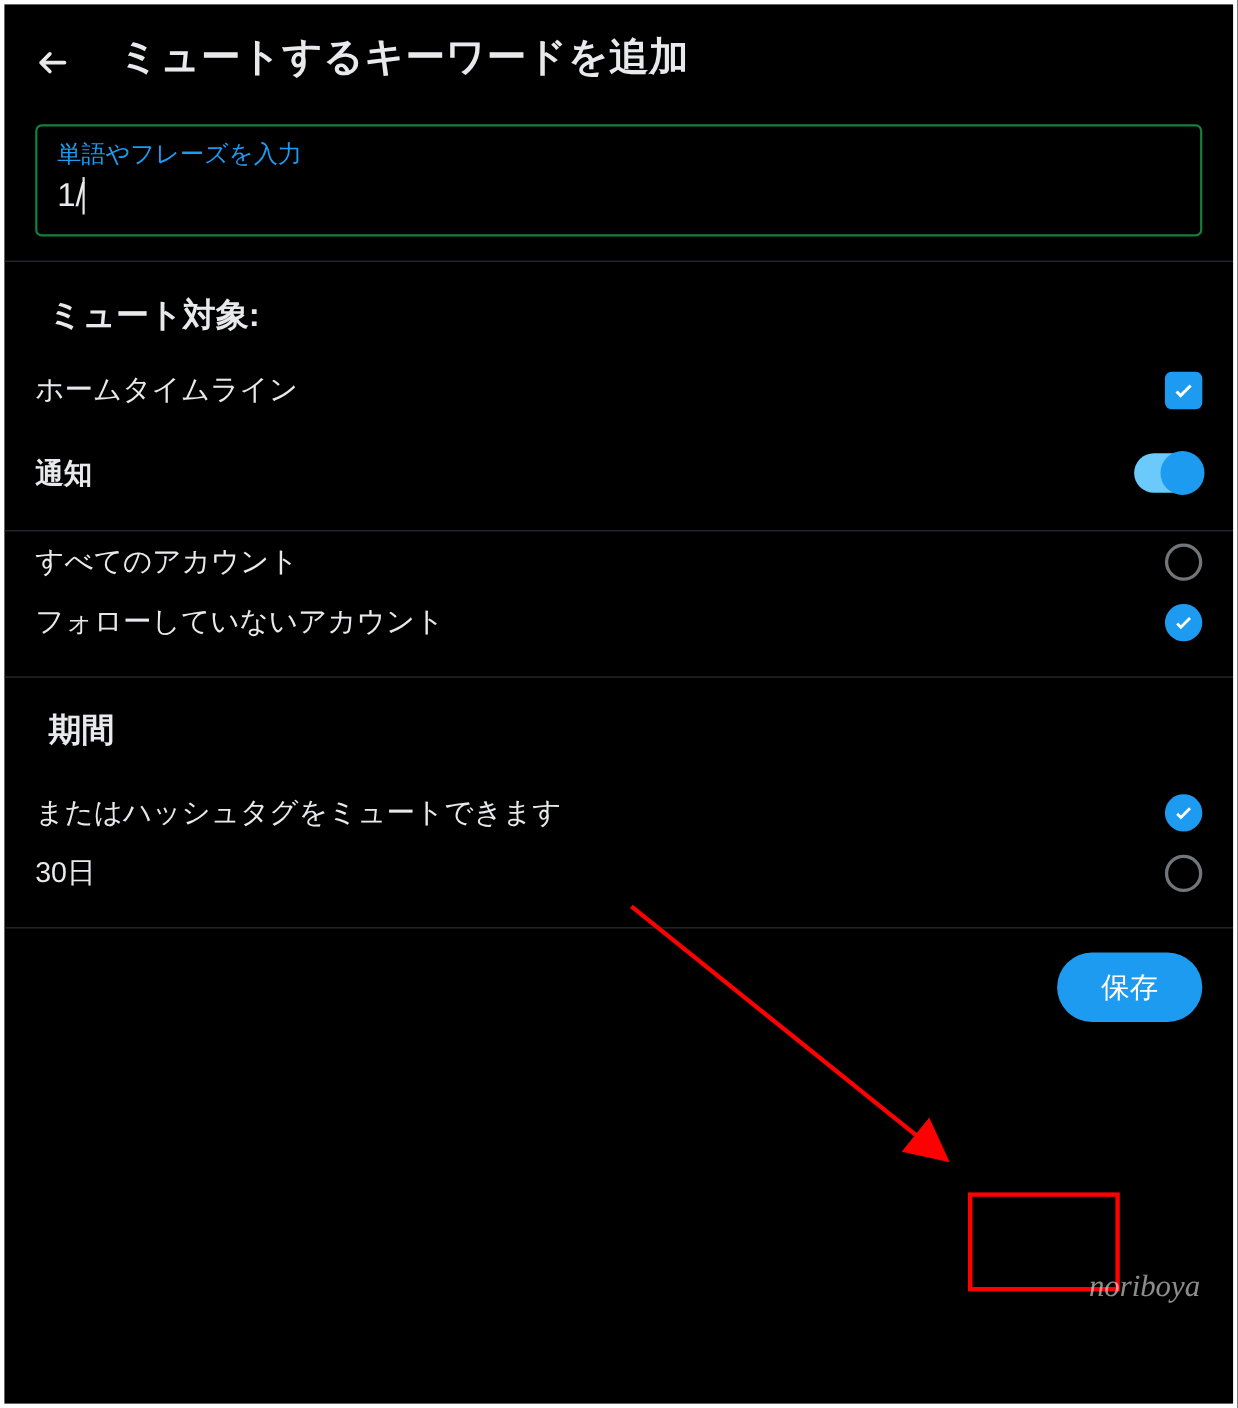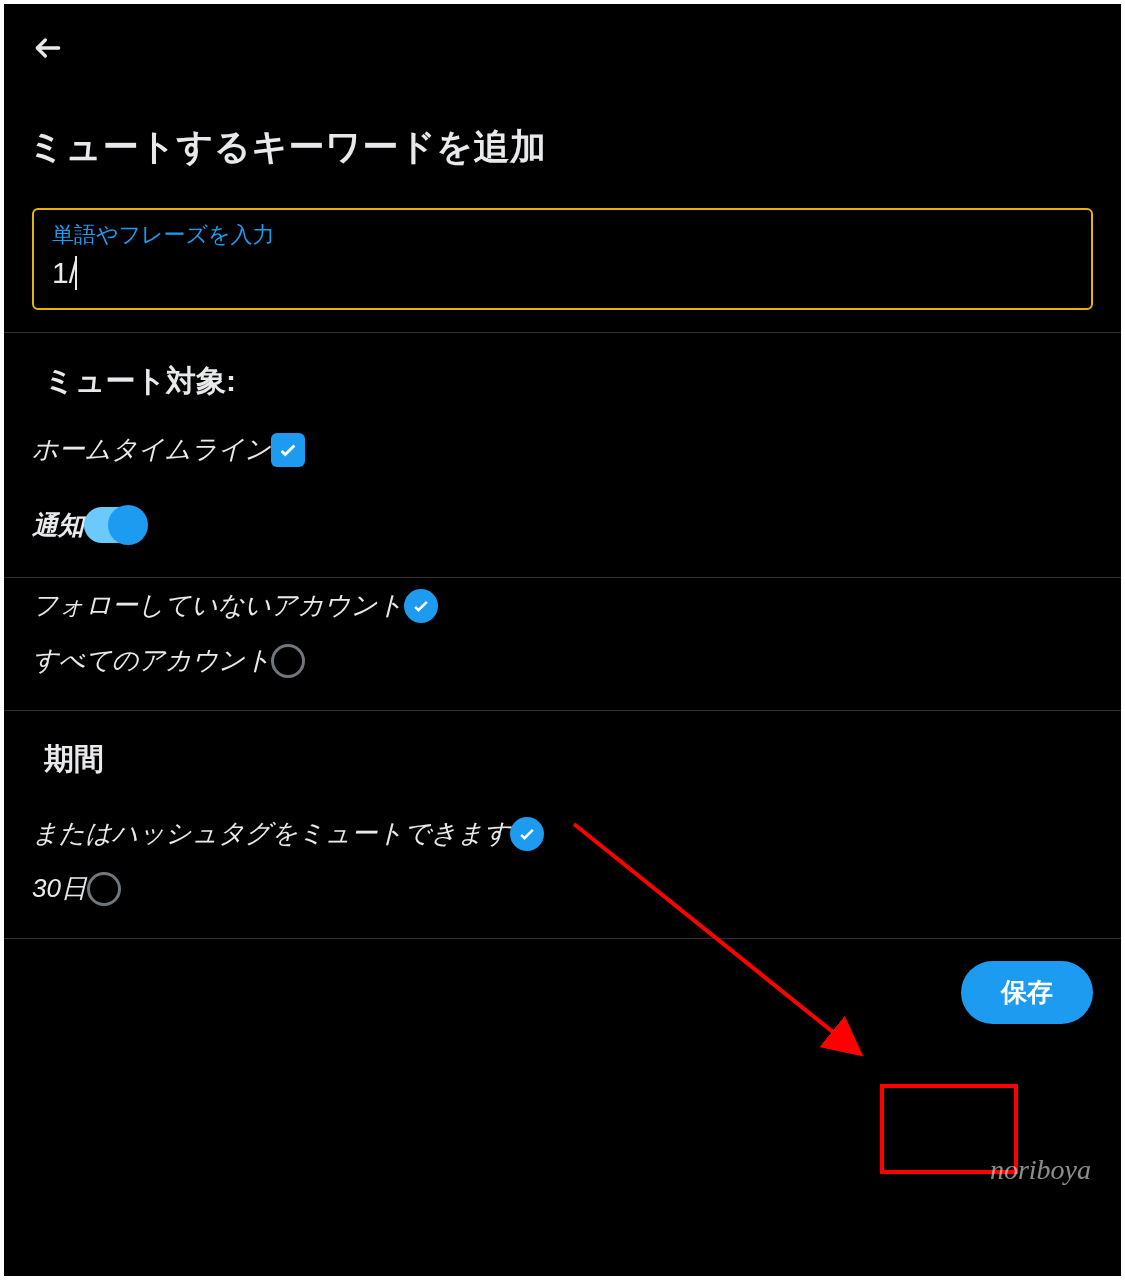--- a/index.html
+++ b/index.html
@@ -14,42 +14,41 @@
   .device {
     position: absolute;
     left: 4px; top: 4px; right: 4px; bottom: 4px;
     background: #000;
     color: #d9d9d9;
     overflow: hidden;
   }
 
   .header {
     display: flex;
-    align-items: flex-start;
+    align-items: flex-end;
     padding: 24px 24px 24px 24px;
-    gap: 55px;
-    flex-direction: column;
+    gap: 40px;
   }
   .back-btn {
     width: 40px; height: 40px;
     display: flex; align-items: center; justify-content: center;
     color: #e7e9ea;
   }
   .back-btn svg { width: 32px; height: 32px; stroke: #e7e9ea; }
   .title {
     color: #e7e9ea;
     font-size: 36px;
     font-weight: 800;
     letter-spacing: 0.5px;
   }
 
   .section { padding: 0 28px; }
   .input-block { margin-top: 12px; }
   .input-outer {
-    border: 2px solid #eab308;
+    border: 2px solid #15803d;
     border-radius: 6px;
     padding: 10px 18px 18px 18px;
     position: relative;
   }
   .input-label {
     color: #1d9bf0;
     font-size: 22px;
   }
   .caret {
     display: inline-block;
@@ -84,25 +83,24 @@
     color: #e7e9ea;
     font-size: 30px;
     font-weight: 800;
     padding: 28px 28px 10px 28px;
     margin-left: 12px;
   }
 
   .row {
     display: flex;
     align-items: center;
-    justify-content: flex-start;
+    justify-content: space-between;
     padding: 20px 28px;
     color: #e7e9ea;
     font-size: 26px;
-    font-style: italic;
   }
   .row.compact { padding: 10px 28px; font-size: 26px; }
   .row .label { font-weight: 500; }
   .row.bold .label { font-weight: 700; }
 
   .checkbox {
     width: 34px; height: 34px;
     border-radius: 6px;
     background: #1d9bf0;
     display: flex; align-items: center; justify-content: center;
@@ -137,21 +135,21 @@
 
   .footer {
     display: flex;
     justify-content: flex-end;
     padding: 22px 28px;
   }
   .save-btn {
     background: #1d9bf0;
     color: #fff;
     font-size: 26px;
-    font-weight: 700;
+    font-weight: 400;
     border: none;
     border-radius: 999px;
     padding: 14px 40px;
   }
 
   .annot-box {
     position: absolute;
     border: 4px solid #ff0000;
     pointer-events: none;
   }
@@ -209,30 +207,30 @@
   <div class="row bold">
     <span class="label">通知</span>
     <span class="toggle">
       <span class="knob"></span>
     </span>
   </div>
 
   <div class="divider thin"></div>
 
   <div class="row compact">
+    <span class="label">すべてのアカウント</span>
+    <span class="radio"></span>
+  </div>
+  <div class="row compact">
     <span class="label">フォローしていないアカウント</span>
     <span class="radio checked">
       <svg viewBox="0 0 24 24">
           <path d="M5 13l4 4L19 7"></path>
         </svg>
     </span>
-  </div>
-  <div class="row compact">
-    <span class="label">すべてのアカウント</span>
-    <span class="radio"></span>
   </div>
 
   <div class="divider"></div>
 
   <div class="sect-title">期間</div>
 
   <div class="row compact" style="padding-top:26px">
     <span class="label">またはハッシュタグをミュートできます</span>
     <span class="radio checked">
       <svg viewBox="0 0 24 24">

